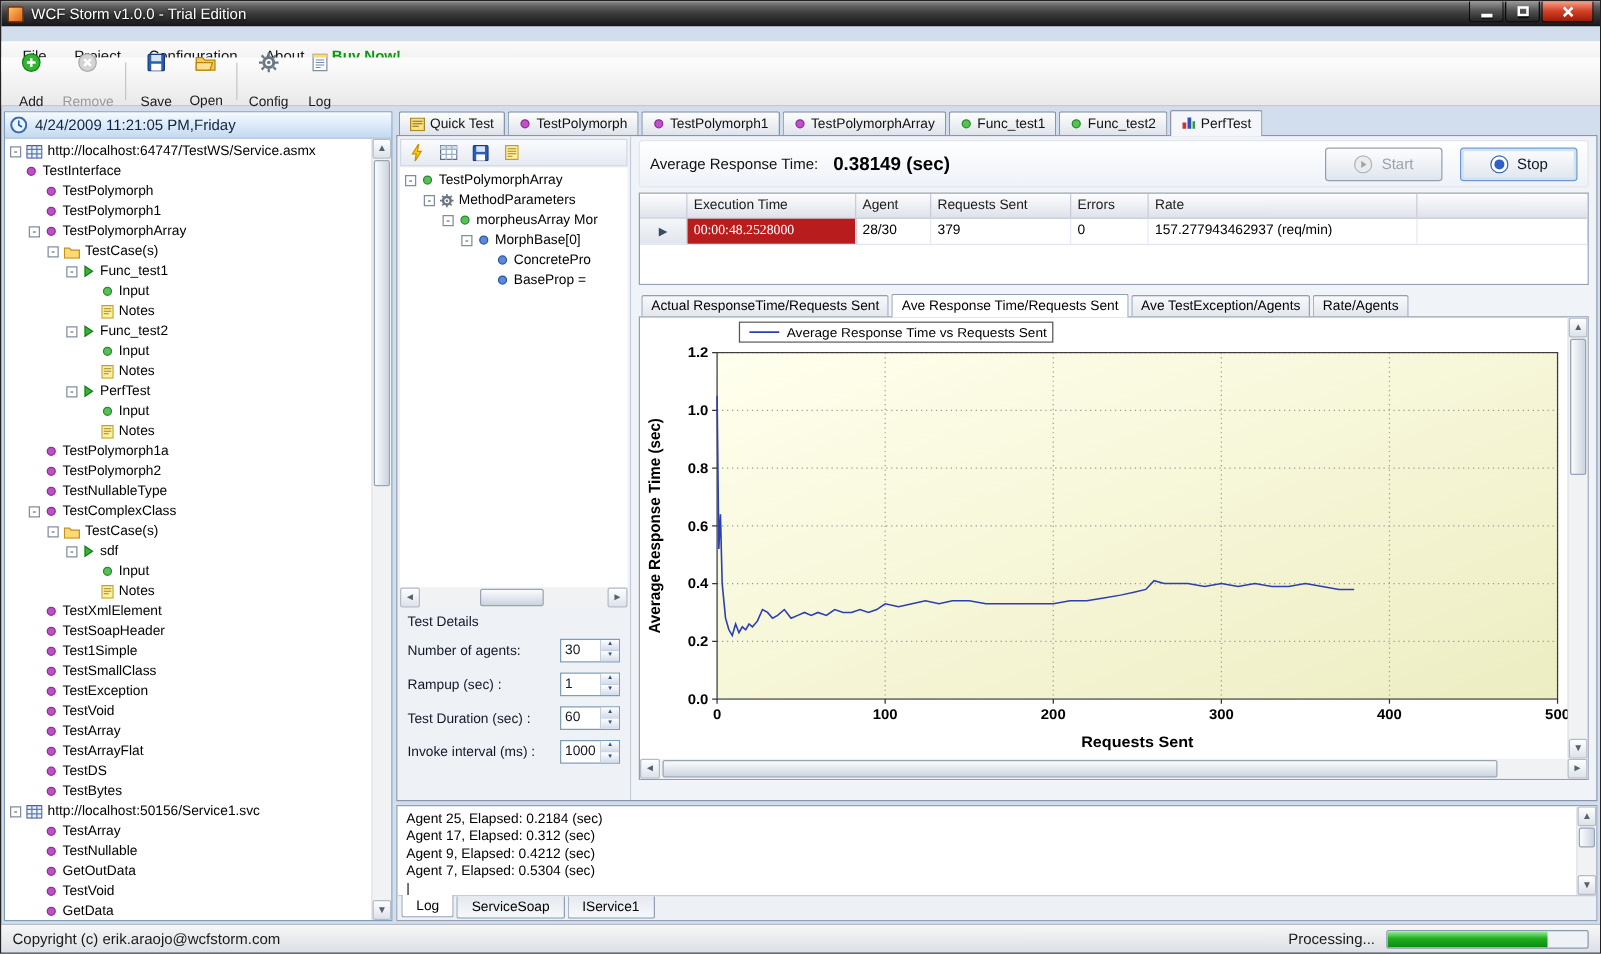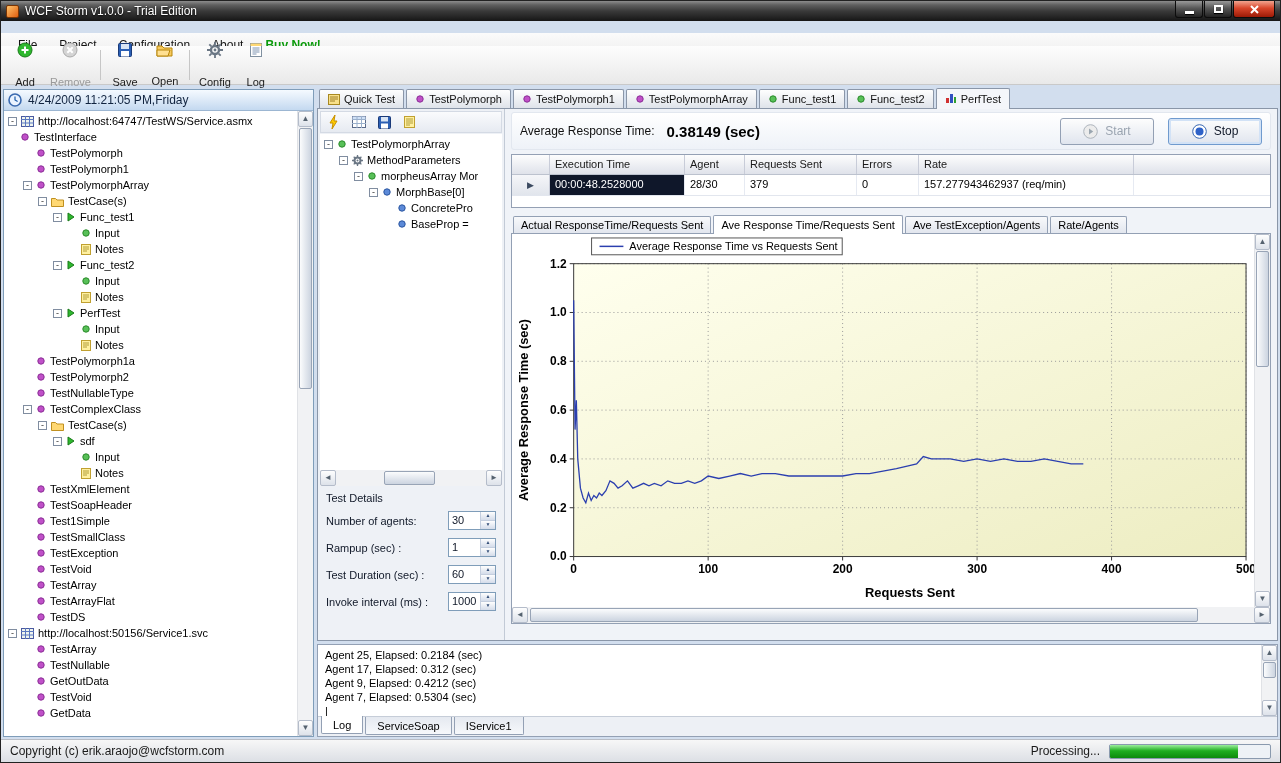--- a/index.html
+++ b/index.html
@@ -75,28 +75,28 @@
 
 .perf-panel{flex:1;display:flex;flex-direction:column;padding:3px 6px 16px 6px;background:#f0f3f8;overflow:hidden;}
 .perf-header{height:38px;flex:none;display:flex;align-items:center;background:linear-gradient(#ffffff,#eef2f8);border:1px solid #e2e7ef;border-radius:3px;padding:0 8px;margin-bottom:4px;}
 .avg-label{font-size:12px;color:#101010;}
 .avg-value{font-size:15px;font-weight:bold;margin-left:12px;color:#000;}
 .perf-buttons{margin-left:auto;display:flex;gap:14px;}
 .btn{display:flex;align-items:center;justify-content:center;gap:7px;width:94px;height:27px;border:1px solid #93a0b4;border-radius:3px;background:linear-gradient(#fdfdfd,#e0e5ee);font-size:12px;color:#101828;}
 .btn.disabled{color:#9aa4b0;}
 .btn.stop{border-color:#6f9ace;box-shadow:0 0 0 2px #d2e2f6 inset;}
 
-.grid{height:54px;flex:none;border:1px solid #94a0b4;background:#fff;margin-bottom:6px;display:flex;flex-direction:column;overflow:hidden;}
+.grid{height:74px;flex:none;border:1px solid #94a0b4;background:#fff;margin-bottom:6px;display:flex;flex-direction:column;overflow:hidden;}
 .grid-head{display:flex;height:20px;flex:none;background:linear-gradient(#fdfdfd,#dfe2ea);border-bottom:1px solid #bcc2ce;}
 .gh-corner{width:38px;flex:none;border-right:1px solid #c8ccd8;}
 .gh-cell{border-right:1px solid #c8ccd8;font-size:11px;padding:3px 5px;color:#1a1a1a;white-space:nowrap;overflow:hidden;}
 .grid-row{display:flex;height:21px;flex:none;border-bottom:1px solid #e2e6ee;}
 .gr-sel{width:38px;flex:none;background:linear-gradient(#f5f6f9,#e1e5ec);border-right:1px solid #c8ccd8;display:flex;align-items:center;justify-content:center;font-size:9px;color:#3b4a60;}
 .gr-cell{border-right:1px solid #e6eaf2;font-size:11px;padding:3px 5px;white-space:nowrap;overflow:hidden;color:#000;}
-.gr-cell.selected{background:#0f172a;color:#fff;}
+.gr-cell.selected{background:#b91c1c;color:#fff;font-family:Liberation Serif, serif;}
 .col-exec{width:135px;flex:none;}
 .col-agent{width:60px;flex:none;}
 .col-req{width:112px;flex:none;}
 .col-err{width:62px;flex:none;}
 .col-rate{width:215px;flex:none;}
 .grid-empty{flex:1;background:#fff;}
 
 .chart-tabs{height:19px;flex:none;display:flex;align-items:flex-end;gap:2px;padding-left:2px;position:relative;z-index:2;}
 .ctab{height:17px;display:flex;align-items:center;padding:0 7px;font-size:11px;border:1px solid #93a0b4;border-bottom:none;border-radius:2px 2px 0 0;background:linear-gradient(#f8f9fb,#e2e6ee);white-space:nowrap;cursor:default;}
 .ctab.active{height:19px;background:#fff;margin-bottom:-1px;padding-bottom:1px;}
@@ -509,20 +509,29 @@
             <span class="tree-label">TestArrayFlat</span>
           </div>
           <div class="tree-row" style="padding-left: 19px;">
             <span class="expand-spacer"></span>
             <span class="icon">
               <svg width="10" height="10">
                 <circle cx="5" cy="5" r="3.2" fill="#c050c8" stroke="#8a2e96"></circle>
               </svg>
             </span>
             <span class="tree-label">TestDS</span>
+          </div>
+          <div class="tree-row" style="padding-left: 19px;">
+            <span class="expand-spacer"></span>
+            <span class="icon">
+              <svg width="10" height="10">
+                <circle cx="5" cy="5" r="3.2" fill="#c050c8" stroke="#8a2e96"></circle>
+              </svg>
+            </span>
+            <span class="tree-label">TestBytes</span>
           </div>
           <div class="tree-row" style="padding-left: 4px;">
             <span class="expand-box">-</span>
             <span class="icon">
               <svg width="13" height="11">
                 <rect x="0.5" y="0.5" width="12" height="10" fill="#eef4ee" stroke="#4a5aa0"></rect>
                 <path d="M0 3.5h13M0 7h13M4.5 0v11M8.5 0v11" stroke="#5a78c0" fill="none"></path>
               </svg>
             </span>
             <span class="tree-label">http://localhost:50156/Service1.svc</span>

